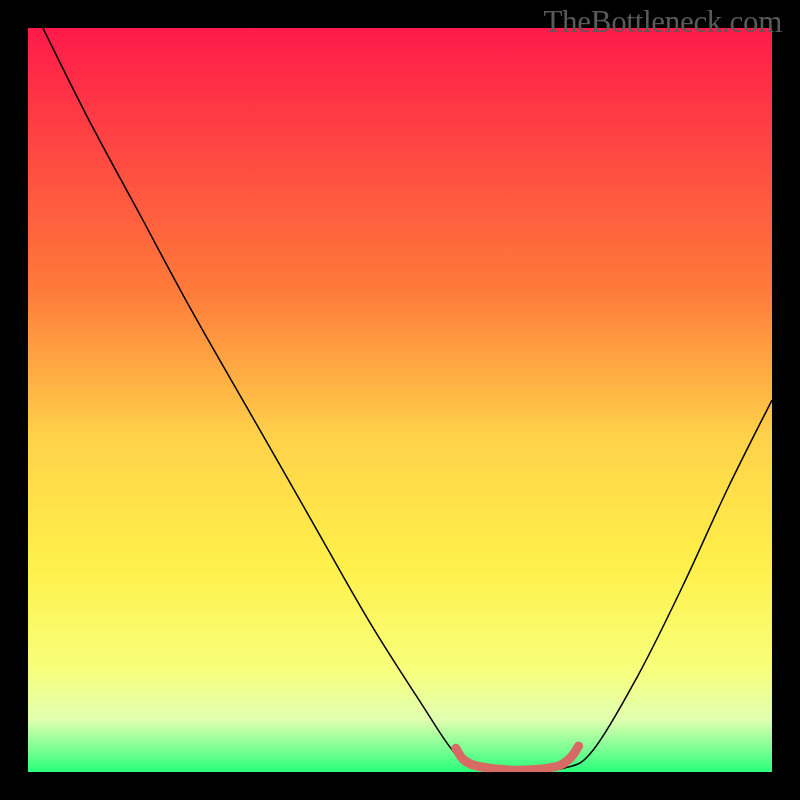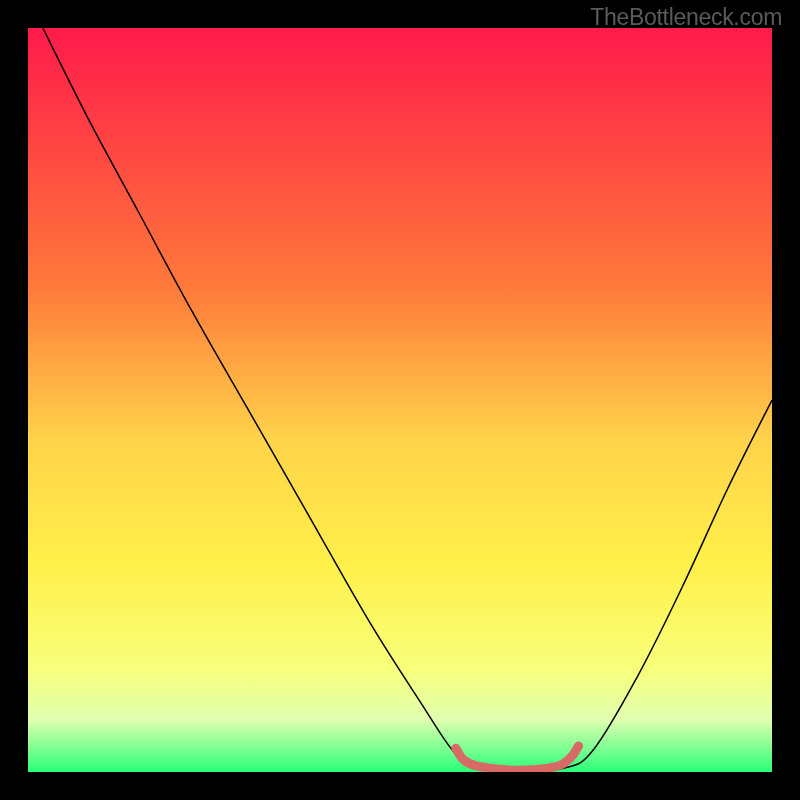--- a/index.html
+++ b/index.html
@@ -2,24 +2,25 @@
 <html><head>
 <meta charset="utf-8">
 <style>
   * { margin: 0; padding: 0; box-sizing: border-box; }
   body { background: #000; width: 800px; height: 800px; position: relative; font-family: Arial, sans-serif; }
   .watermark {
     position: absolute;
     top: 4px;
     right: 18px;
     color: #5a5a5a;
-    font-size: 23px;
+    font-size: 31px;
     font-weight: 500;
     letter-spacing: -0.3px;
     z-index: 10;
+    font-family: Liberation Serif, serif;
   }
   .frame {
     position: absolute;
     top: 28px;
     left: 28px;
     width: 744px;
     height: 744px;
     background: #000;
   }
   .plot {

